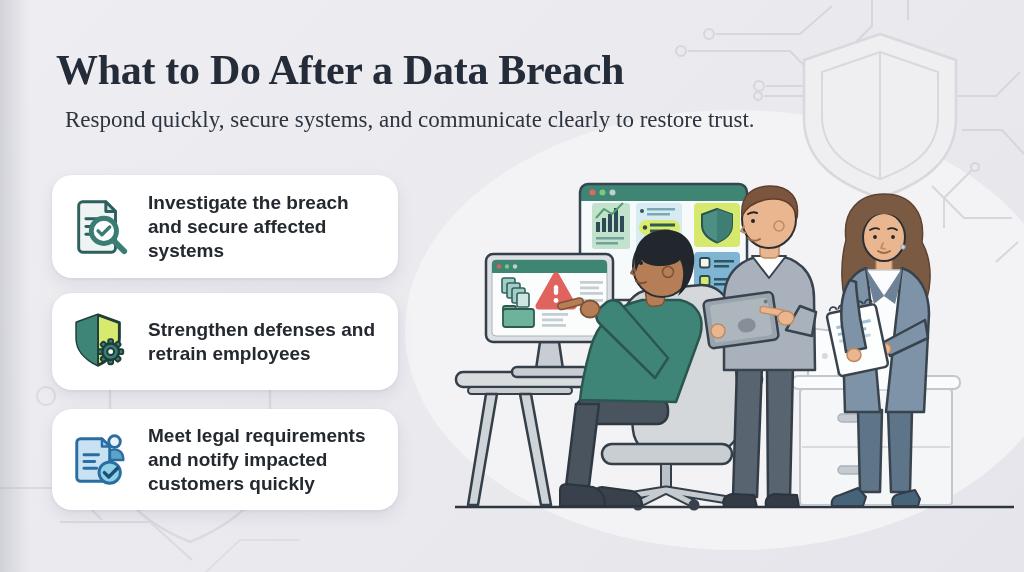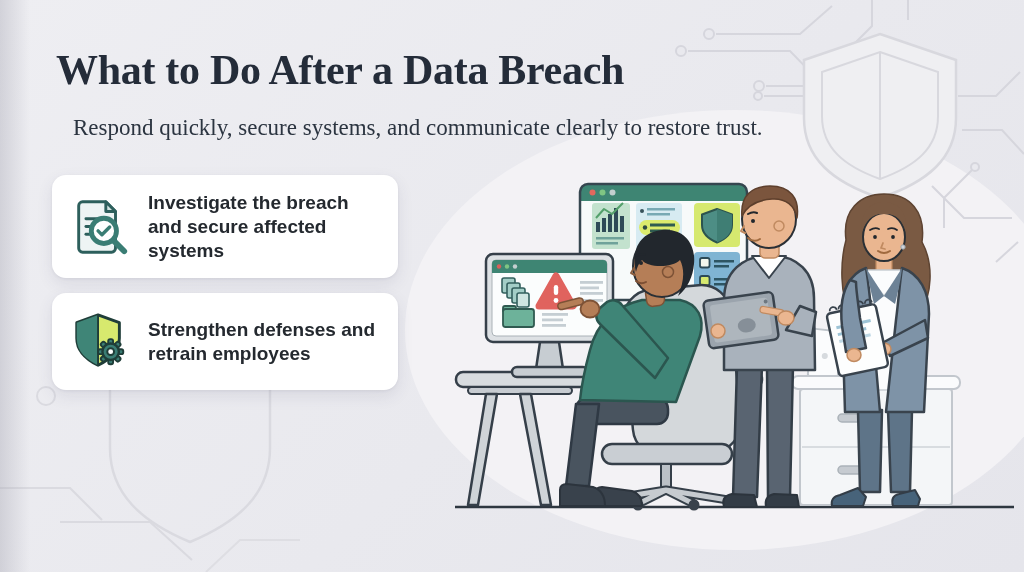--- a/index.html
+++ b/index.html
@@ -13,25 +13,25 @@
     background:linear-gradient(90deg,rgba(168,168,180,.40),rgba(168,168,180,0));
   }
   svg.scene{position:absolute;left:0;top:0;width:1024px;height:572px;z-index:0;}
   .content{position:absolute;left:0;top:0;width:1024px;height:572px;z-index:1;}
   h1.title{
     position:absolute;left:56px;top:46px;margin:0;
     font-family:"Liberation Serif",serif;font-size:42px;font-weight:700;
     color:#242c39;letter-spacing:-.3px;
   }
   p.subtitle{
-    position:absolute;left:57px;top:99px;margin:16px;
+    position:absolute;left:57px;top:99px;margin:8px;
     font-family:"Liberation Serif",serif;font-size:23px;font-weight:400;color:#2b3440;
   }
   .card{
-    position:absolute;left:52px;width:346px;background:#ffffff;border-radius:14px;
+    position:absolute;left:52px;width:346px;background:#ffffff;border-radius:20px;
     box-shadow:0 6px 16px rgba(60,60,95,.10),0 1px 3px rgba(60,60,95,.08);
     display:flex;align-items:center;
   }
   .card-1{top:175px;height:103px;}
   .card-2{top:293px;height:97px;justify-content:center;}
   .card-3{top:409px;height:101px;}
   .card .icon{width:62px;height:62px;margin-left:17px;flex:none;}
   .card .label{
     margin-left:17px;margin-right:12px;font-size:19px;line-height:24px;
     font-weight:700;color:#24292f;
@@ -317,15 +317,29 @@
           <rect x="40.5" y="29" width="5" height="7" rx="2" fill="#3a7d74" stroke="#1f3d38" stroke-width="2" transform="rotate(225 43 42)"></rect>
           <rect x="40.5" y="29" width="5" height="7" rx="2" fill="#3a7d74" stroke="#1f3d38" stroke-width="2" transform="rotate(270 43 42)"></rect>
           <rect x="40.5" y="29" width="5" height="7" rx="2" fill="#3a7d74" stroke="#1f3d38" stroke-width="2" transform="rotate(315 43 42)"></rect>
           <circle cx="43" cy="42" r="8.5" fill="#3a7d74" stroke="#1f3d38" stroke-width="2.5"></circle>
           <circle cx="43" cy="42" r="3.5" fill="#ffffff" stroke="#1f3d38" stroke-width="2"></circle>
         </g>
       </svg>
       <div class="label">Strengthen defenses and retrain employees</div>
     </div>
 
+    <div class="card card-3">
+      <svg class="icon" viewBox="0 0 64 64">
+        <circle cx="47" cy="13" r="6" fill="#e9f3fa" stroke="#2a6da3" stroke-width="3"></circle>
+        <path d="M38 30 a9 9 0 0 1 18 0 v2 h-18 Z" fill="#5ba3c9" stroke="#2a6da3" stroke-width="2.5" stroke-linejoin="round"></path>
+        <path d="M12 10 h22 l8 8 v32 a4 4 0 0 1 -4 4 H12 a4 4 0 0 1 -4 -4 V14 a4 4 0 0 1 4 -4 Z" fill="#c9e2f2" stroke="#2a6da3" stroke-width="3" stroke-linejoin="round"></path>
+        <path d="M34 10 v8 h8 Z" fill="#a9cfe8" stroke="#2a6da3" stroke-width="2.5" stroke-linejoin="round"></path>
+        <rect x="14" y="25" width="18" height="3" rx="1.5" fill="#2a6da3"></rect>
+        <rect x="14" y="32" width="14" height="3" rx="1.5" fill="#2a6da3"></rect>
+        <rect x="14" y="39" width="16" height="3" rx="1.5" fill="#2a6da3"></rect>
+        <circle cx="42" cy="45" r="11" fill="#8fd0e4" stroke="#2a6da3" stroke-width="3"></circle>
+        <path d="M36.5 45 l4.5 4.5 9 -9" fill="none" stroke="#1d4d78" stroke-width="3.5" stroke-linecap="round" stroke-linejoin="round"></path>
+      </svg>
+      <div class="label">Meet legal requirements and notify impacted customers quickly</div>
+    </div>
   </div>
 
 </div>
 
 </body></html>

